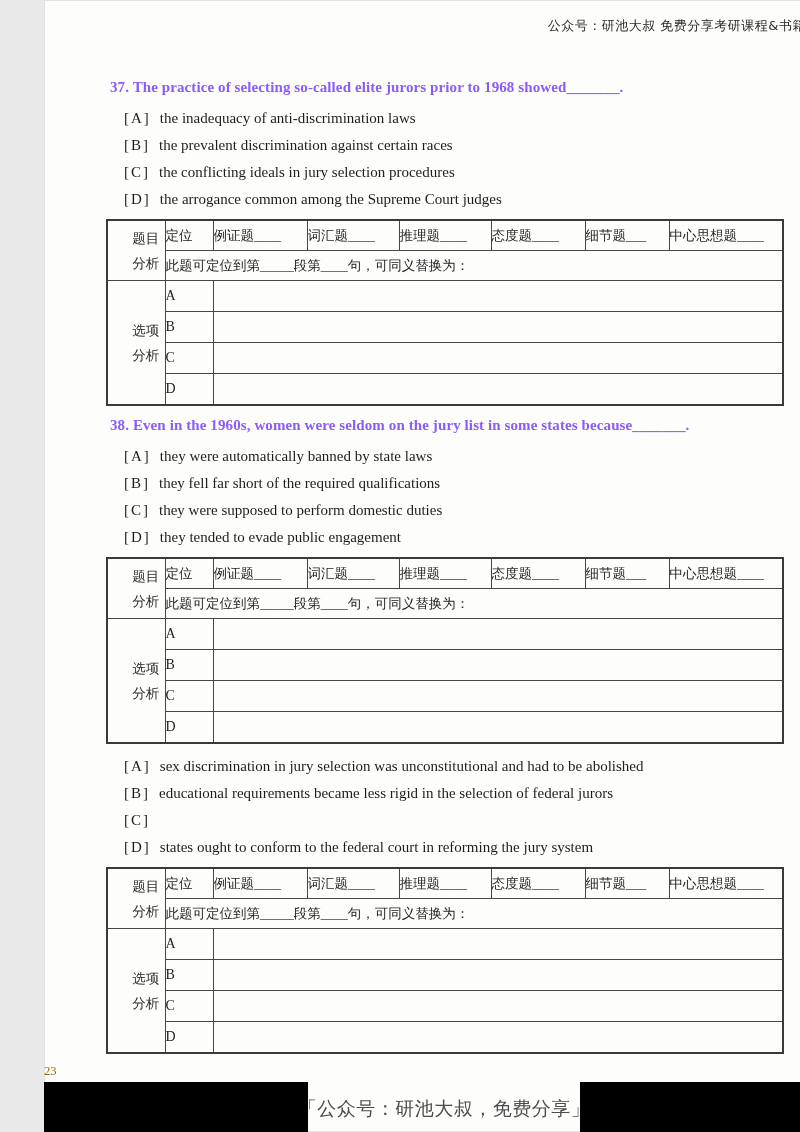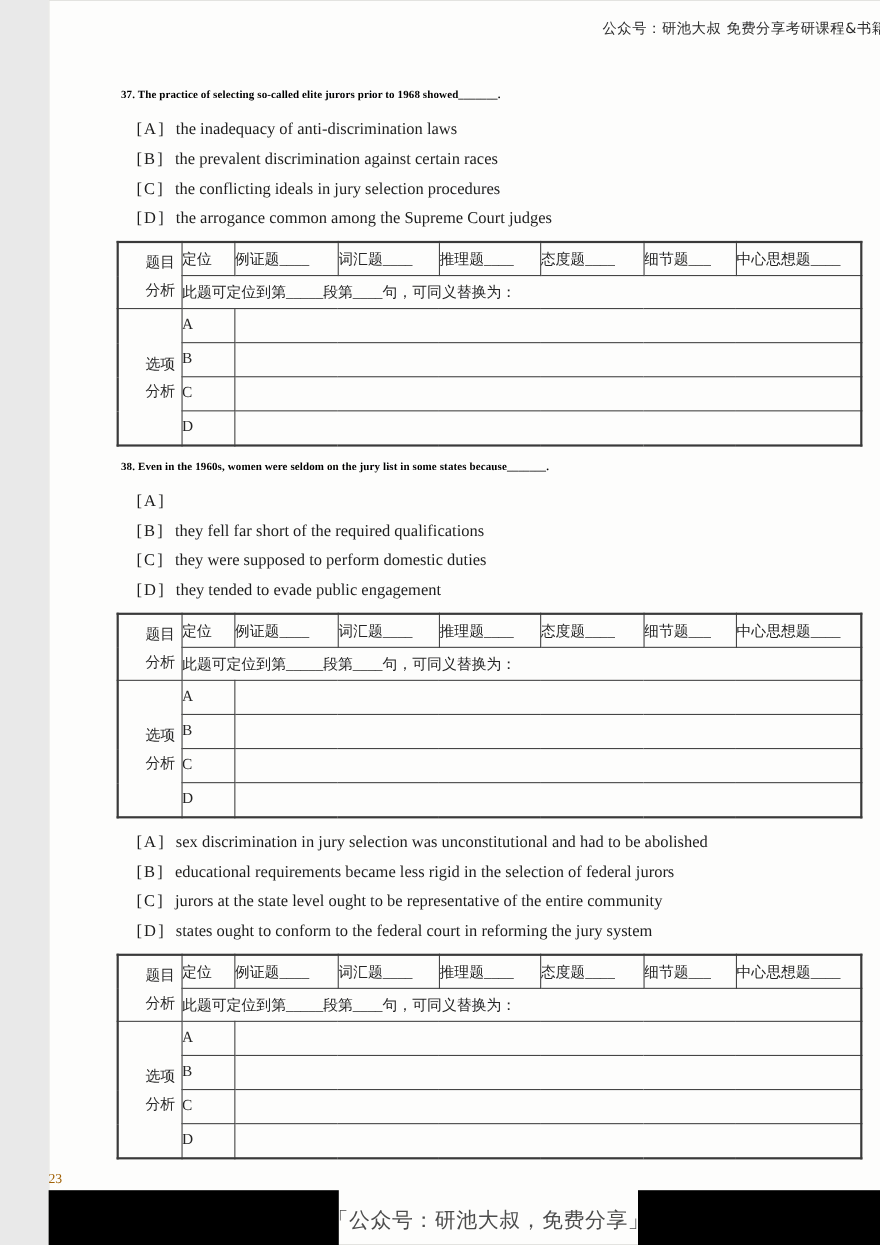--- a/index.html
+++ b/index.html
@@ -16,21 +16,21 @@
   }
   .top-banner{
     position:absolute;top:17px;right:38px;
     font-family:"DejaVu Sans","Liberation Sans",sans-serif;
     font-size:13px;color:#2b2b2b;letter-spacing:.5px;
   }
   .content{position:absolute;left:62px;top:70px;width:676px;}
   .question{margin:0;}
   .stem{
     margin:7px 0 8px 4px;
-    font-size:10px;font-weight:bold;color:#000000;
+    font-size:15px;font-weight:bold;color:#8b5cf6;
     line-height:20px;letter-spacing:.1px;
   }
   .opt{
     display:flex;align-items:center;
     height:27px;padding-left:18px;
     font-size:15px;color:#1d1d1d;
   }
   .opt-label{letter-spacing:2px;margin-right:9px;white-space:nowrap;}
   .opt-text{white-space:nowrap;}
   table.analysis{
@@ -144,20 +144,21 @@
           <td class="blankcell" colspan="6"></td>
         </tr>
       </tbody>
         </table>
     </section>
 
     <section class="question">
       <div class="stem">38. Even in the 1960s, women were seldom on the jury list in some states because_______.</div>
       <div class="opt">
         <span class="opt-label">[A]</span>
+        <span class="opt-text">they were automatically banned by state laws</span>
       </div>
       <div class="opt">
         <span class="opt-label">[B]</span>
         <span class="opt-text">they fell far short of the required qualifications</span>
       </div>
       <div class="opt">
         <span class="opt-label">[C]</span>
         <span class="opt-text">they were supposed to perform domestic duties</span>
       </div>
       <div class="opt">
@@ -221,21 +222,20 @@
       <div class="opt">
         <span class="opt-label">[A]</span>
         <span class="opt-text">sex discrimination in jury selection was unconstitutional and had to be abolished</span>
       </div>
       <div class="opt">
         <span class="opt-label">[B]</span>
         <span class="opt-text">educational requirements became less rigid in the selection of federal jurors</span>
       </div>
       <div class="opt">
         <span class="opt-label">[C]</span>
-        <span class="opt-text">jurors at the state level ought to be representative of the entire community</span>
       </div>
       <div class="opt">
         <span class="opt-label">[D]</span>
         <span class="opt-text">states ought to conform to the federal court in reforming the jury system</span>
       </div>
 
       <table class="analysis">
         <colgroup>
           <col style="width:58px">
             <col style="width:48px">

